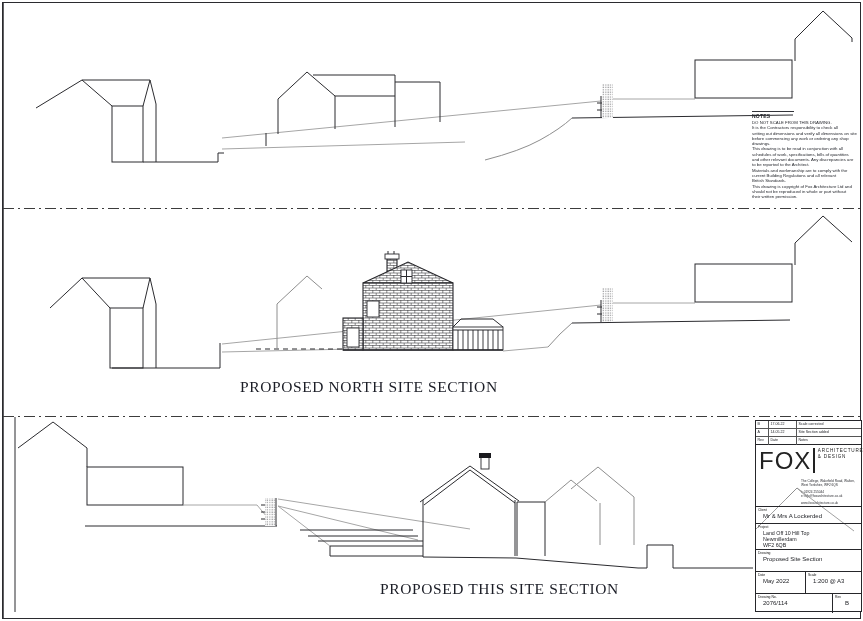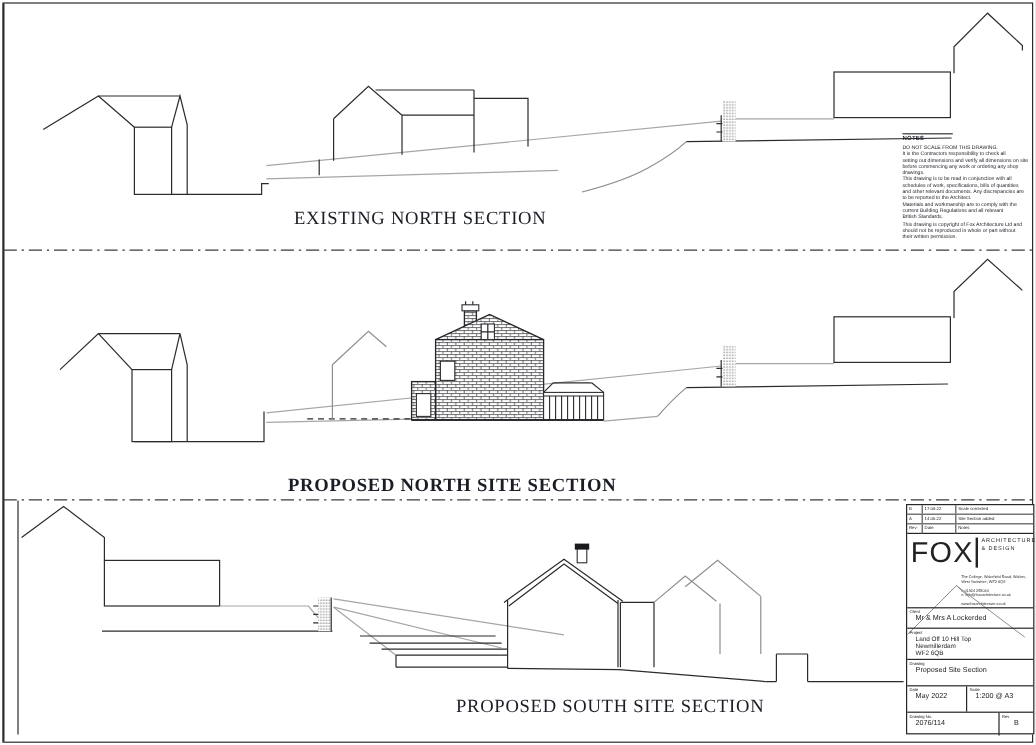--- a/index.html
+++ b/index.html
@@ -197,23 +197,22 @@
       </g>
       <g>
         <path d="M638,568 H647" class="k"></path>
         <path d="M647,545 H673" class="k"></path>
         <path d="M647,545 V568 M673,545 V568" class="k"></path>
         <path d="M673,568 H753" class="k"></path>
       </g>
     </g>
   </svg>
 
-  <div class="section-title" style="left:245px;top:174px;">EXISTING NORTH SECTION</div>
-  <div class="section-title" style="left:240px;top:396px;font-weight:bold;">PROPOSED NORTH SITE SECTION</div>
-  <div class="section-title" style="left:380px;top:580px;">PROPOSED SOUTH SITE SECTION</div>
+  <div class="section-title" style="left:240px;top:378px;">PROPOSED NORTH SITE SECTION</div>
+  <div class="section-title" style="left:380px;top:580px;">PROPOSED THIS SITE SECTION</div>
 
   <div class="notes">
     <div class="notes-rule"></div>
     <div class="notes-heading">NOTES</div>
     <div class="notes-line">DO NOT SCALE FROM THIS DRAWING.</div>
     <div class="notes-line">It is the Contractors responsibility to check all</div>
     <div class="notes-line">setting out dimensions and verify all dimensions on site</div>
     <div class="notes-line">before commencing any work or ordering any shop</div>
     <div class="notes-line">drawings.</div>
     <div class="notes-line">This drawing is to be read in conjunction with all</div>

